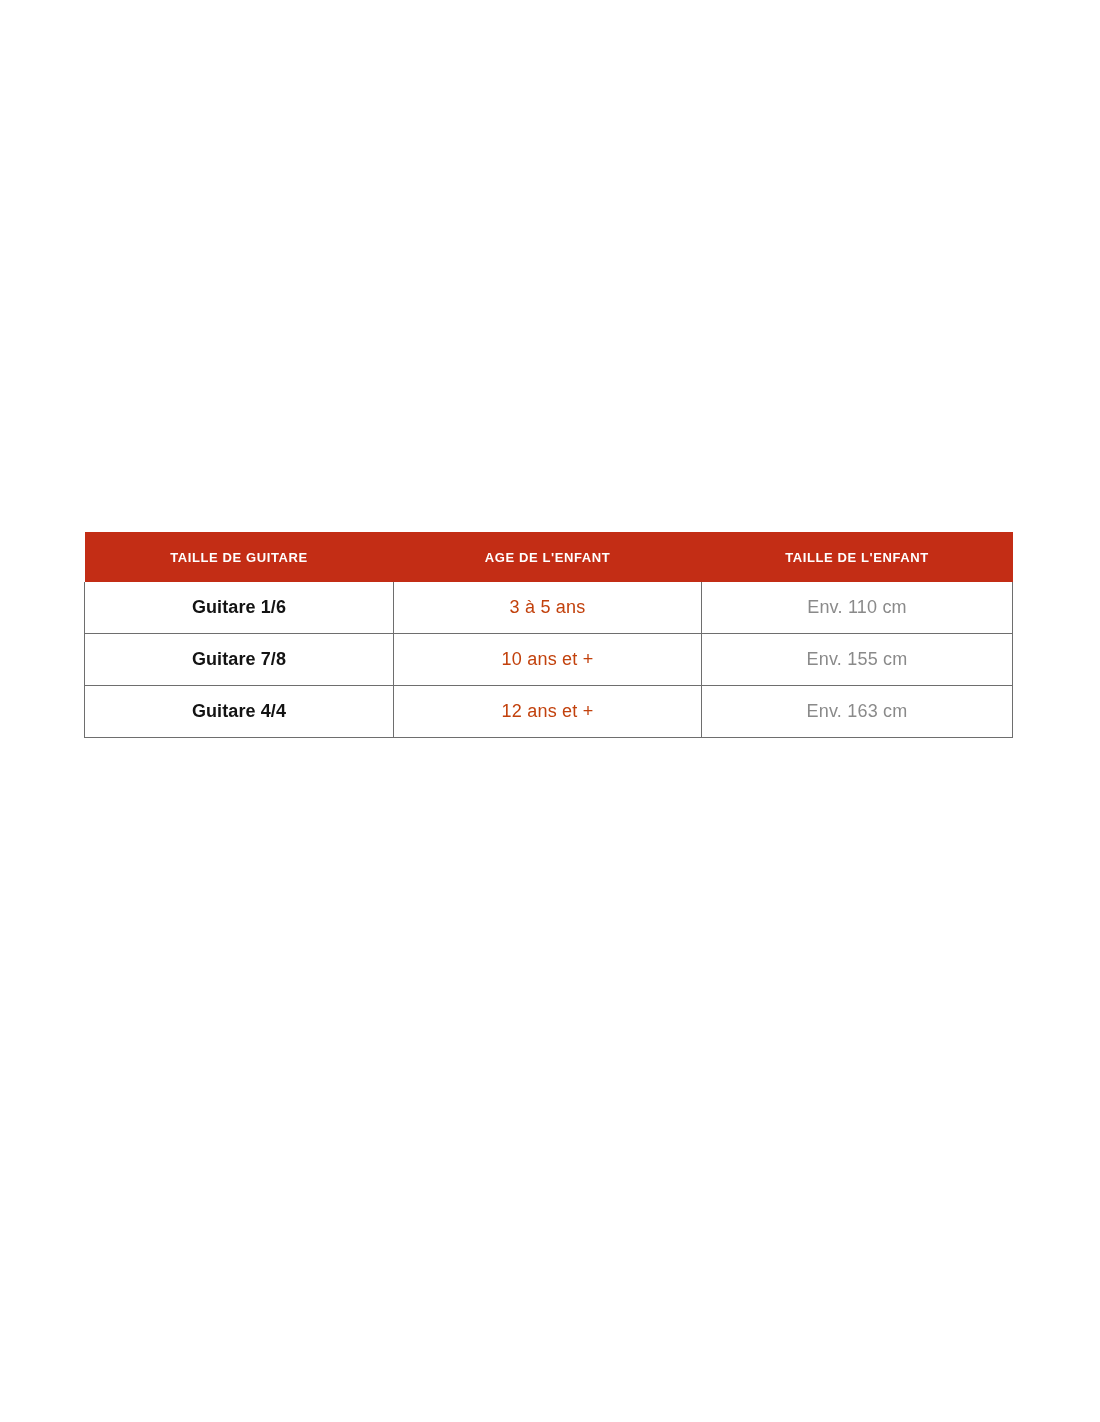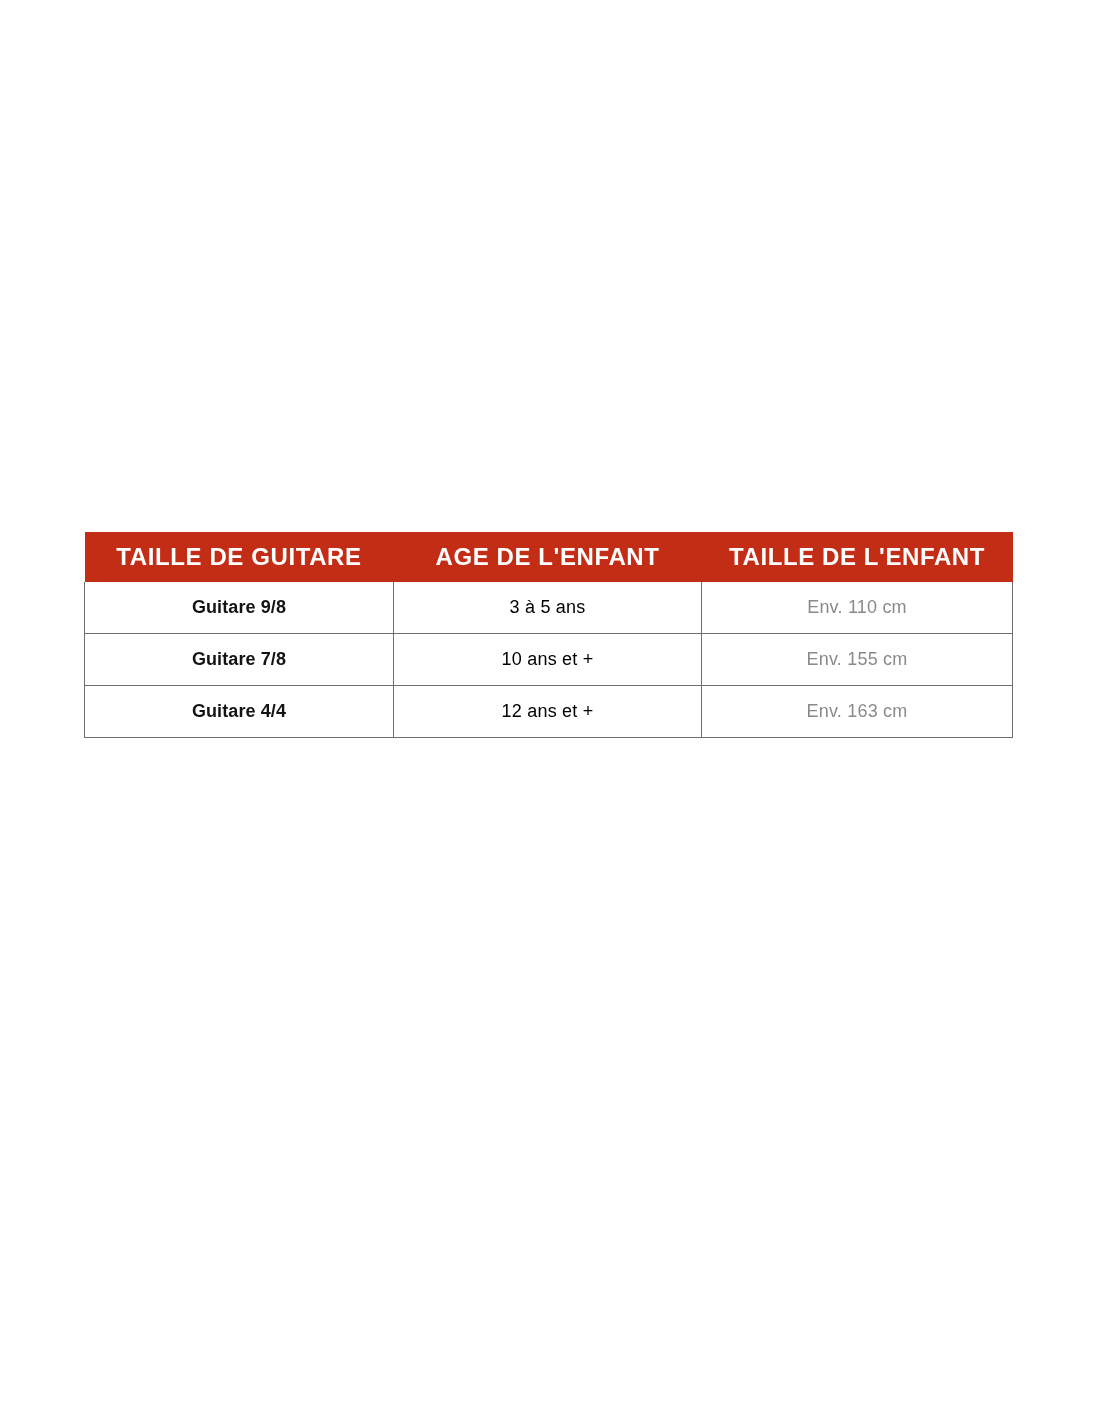--- a/index.html
+++ b/index.html
@@ -30,21 +30,21 @@
     top: 532px;
     width: 928px;
     border-collapse: collapse;
     table-layout: fixed;
   }
 
   .size-table thead th {
     background: #c32d15;
     color: #ffffff;
     font-weight: bold;
-    font-size: 24px;
+    font-size: 13px;
     letter-spacing: 0.6px;
     text-transform: uppercase;
     height: 50px;
     padding: 0;
     text-align: center;
     vertical-align: middle;
     border: none;
   }
 
   .size-table tbody td {
@@ -57,21 +57,21 @@
     font-size: 18px;
   }
 
   .size-table tbody td.col-size {
     color: #131313;
     font-weight: bold;
     letter-spacing: 0.1px;
   }
 
   .size-table tbody td.col-age {
-    color: #000000;
+    color: #c2410c;
     font-weight: normal;
     letter-spacing: 0.2px;
   }
 
   .size-table tbody td.col-height {
     color: #8a8a8a;
     font-weight: normal;
     letter-spacing: 0.2px;
   }
 
@@ -92,21 +92,21 @@
     </colgroup>
     <thead>
       <tr>
         <th>TAILLE DE GUITARE</th>
         <th>AGE DE L'ENFANT</th>
         <th>TAILLE DE L'ENFANT</th>
       </tr>
     </thead>
     <tbody>
       <tr>
-        <td class="col-size">Guitare 9/8</td>
+        <td class="col-size">Guitare 1/6</td>
         <td class="col-age">3 à 5 ans</td>
         <td class="col-height">Env. 110 cm</td>
       </tr>
       <tr>
         <td class="col-size">Guitare 7/8</td>
         <td class="col-age">10 ans et +</td>
         <td class="col-height">Env. 155 cm</td>
       </tr>
       <tr>
         <td class="col-size">Guitare 4/4</td>

